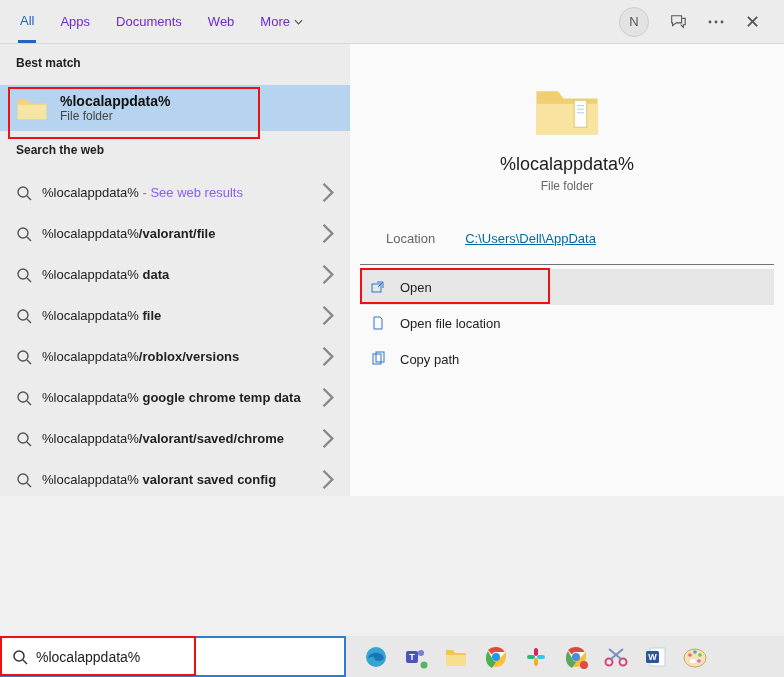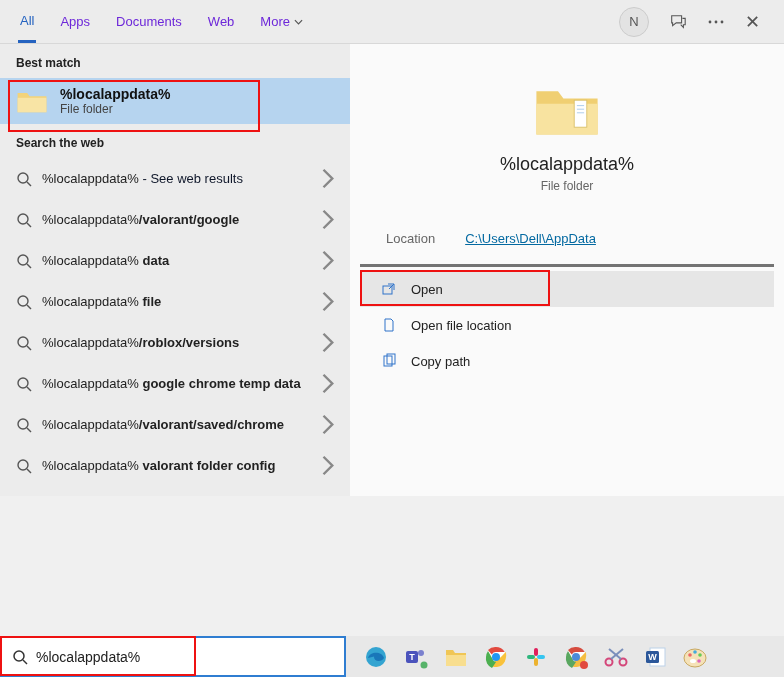--- a/index.html
+++ b/index.html
@@ -17,44 +17,44 @@
 .avatar { width: 30px; height: 30px; border-radius: 50%; background: #e3e3e3; border: 1px solid #ccc; display: flex; align-items: center; justify-content: center; font-size: 13px; color: #555; }
 .top-icon { width: 18px; height: 18px; display: flex; align-items: center; justify-content: center; color: #555; }
 .close-x { font-size: 18px; color: #555; cursor: pointer; }
 
 
 .body { flex: 1; display: flex; overflow: hidden; }
 .left { width: 350px; background: #ececec; overflow-y: auto; }
 .right { flex: 1; background: #fafafa; padding: 28px 10px 0 10px; }
 
 
-.section-label { font-size: 12px; font-weight: 600; color: #222; padding: 12px 16px 8px; }
+.section-label { font-size: 12px; font-weight: 600; color: #222; padding: 12px 16px 15px; }
 .best-match { display: flex; align-items: center; gap: 12px; padding: 8px 16px; background: #b6d4ef; position: relative; }
 .best-match .title { font-size: 14px; font-weight: 600; color: #111; }
 .best-match .sub { font-size: 12px; color: #444; }
 .folder-icon-sm { width: 32px; height: 26px; }
 
 .web-item { display: flex; align-items: center; gap: 10px; padding: 10px 16px; cursor: pointer; }
 .search-glyph { width: 16px; height: 16px; flex-shrink: 0; }
 .web-text { flex: 1; font-size: 13px; color: #222; line-height: 1.35; }
 .web-text b { font-weight: 700; }
-.web-hint { color: #0f172a; }
+.web-hint { color: #8b5cf6; }
 .chev { width: 14px; color: #888; flex-shrink: 0; }
 
 
 .preview-head { text-align: center; padding: 10px 0 20px; }
 .folder-icon-lg { width: 72px; height: 58px; margin: 0 auto 14px; display: block; }
 .preview-title { font-size: 18px; color: #222; margin-bottom: 4px; }
 .preview-sub { font-size: 12px; color: #666; }
-.meta-row { display: flex; gap: 30px; padding: 18px 26px; font-size: 13px; border-bottom: 3px solid #737373; }
+.meta-row { display: flex; gap: 30px; padding: 18px 26px; font-size: 13px; border-bottom: 1px solid #737373; }
 .meta-label { color: #666; }
 .meta-value { color: #0369a1; text-decoration: underline; }
 
 .actions { margin-top: 4px; }
-.action { display: flex; align-items: center; gap: 14px; padding: 10px 21px; font-size: 13px; color: #222; cursor: pointer; }
+.action { display: flex; align-items: center; gap: 14px; padding: 10px 10px; font-size: 13px; color: #222; cursor: pointer; }
 .action.sel { background: #e6e6e6; }
 .action .aicn { width: 16px; height: 16px; color: #2e73c9; flex-shrink: 0; }
 
 
 .redbox { border: 2px solid #e11; position: absolute; pointer-events: none; }
 
 
 .taskbar { position: absolute; left: 0; right: 0; bottom: 0; height: 41px; background: #e8e8e8; display: flex; align-items: center; }
 .search-box { width: 346px; height: 41px; background: #fff; border: 2px solid #2f7dd1; display: flex; align-items: center; padding: 0 10px; gap: 8px; }
 .search-box input { border: none; outline: none; font-size: 14px; flex: 1; color: #222; }
@@ -122,21 +122,21 @@
     <div class="web-text"><span>%localappdata%</span><b></b><span class="web-hint"> - See web results</span></div>
     <svg class="chev" viewBox="0 0 8 12">
               <path d="M2 1l5 5-5 5" stroke="#888" fill="none" stroke-width="1.4"></path>
             </svg>
           </div>
           <div class="web-item">
     <svg class="search-glyph" viewBox="0 0 16 16">
               <circle cx="7" cy="7" r="5" stroke="#555" fill="none" stroke-width="1.4"></circle>
               <line x1="11" y1="11" x2="15" y2="15" stroke="#555" stroke-width="1.4"></line>
             </svg>
-    <div class="web-text"><span>%localappdata%</span><b>/valorant/google</b><span class="web-hint"></span></div>
+    <div class="web-text"><span>%localappdata%</span><b>/valorant/file</b><span class="web-hint"></span></div>
     <svg class="chev" viewBox="0 0 8 12">
               <path d="M2 1l5 5-5 5" stroke="#888" fill="none" stroke-width="1.4"></path>
             </svg>
           </div>
           <div class="web-item">
     <svg class="search-glyph" viewBox="0 0 16 16">
               <circle cx="7" cy="7" r="5" stroke="#555" fill="none" stroke-width="1.4"></circle>
               <line x1="11" y1="11" x2="15" y2="15" stroke="#555" stroke-width="1.4"></line>
             </svg>
     <div class="web-text"><span>%localappdata%</span><b> data</b><span class="web-hint"></span></div>
@@ -182,21 +182,21 @@
     <div class="web-text"><span>%localappdata%</span><b>/valorant/saved/chrome</b><span class="web-hint"></span></div>
     <svg class="chev" viewBox="0 0 8 12">
               <path d="M2 1l5 5-5 5" stroke="#888" fill="none" stroke-width="1.4"></path>
             </svg>
           </div>
           <div class="web-item">
     <svg class="search-glyph" viewBox="0 0 16 16">
               <circle cx="7" cy="7" r="5" stroke="#555" fill="none" stroke-width="1.4"></circle>
               <line x1="11" y1="11" x2="15" y2="15" stroke="#555" stroke-width="1.4"></line>
             </svg>
-    <div class="web-text"><span>%localappdata%</span><b> valorant folder config</b><span class="web-hint"></span></div>
+    <div class="web-text"><span>%localappdata%</span><b> valorant saved config</b><span class="web-hint"></span></div>
     <svg class="chev" viewBox="0 0 8 12">
               <path d="M2 1l5 5-5 5" stroke="#888" fill="none" stroke-width="1.4"></path>
             </svg>
           </div>
         </div>
     </div>
 
     <div class="right">
       <div class="preview-head">
         <svg class="folder-icon-lg" viewBox="0 0 80 64">

